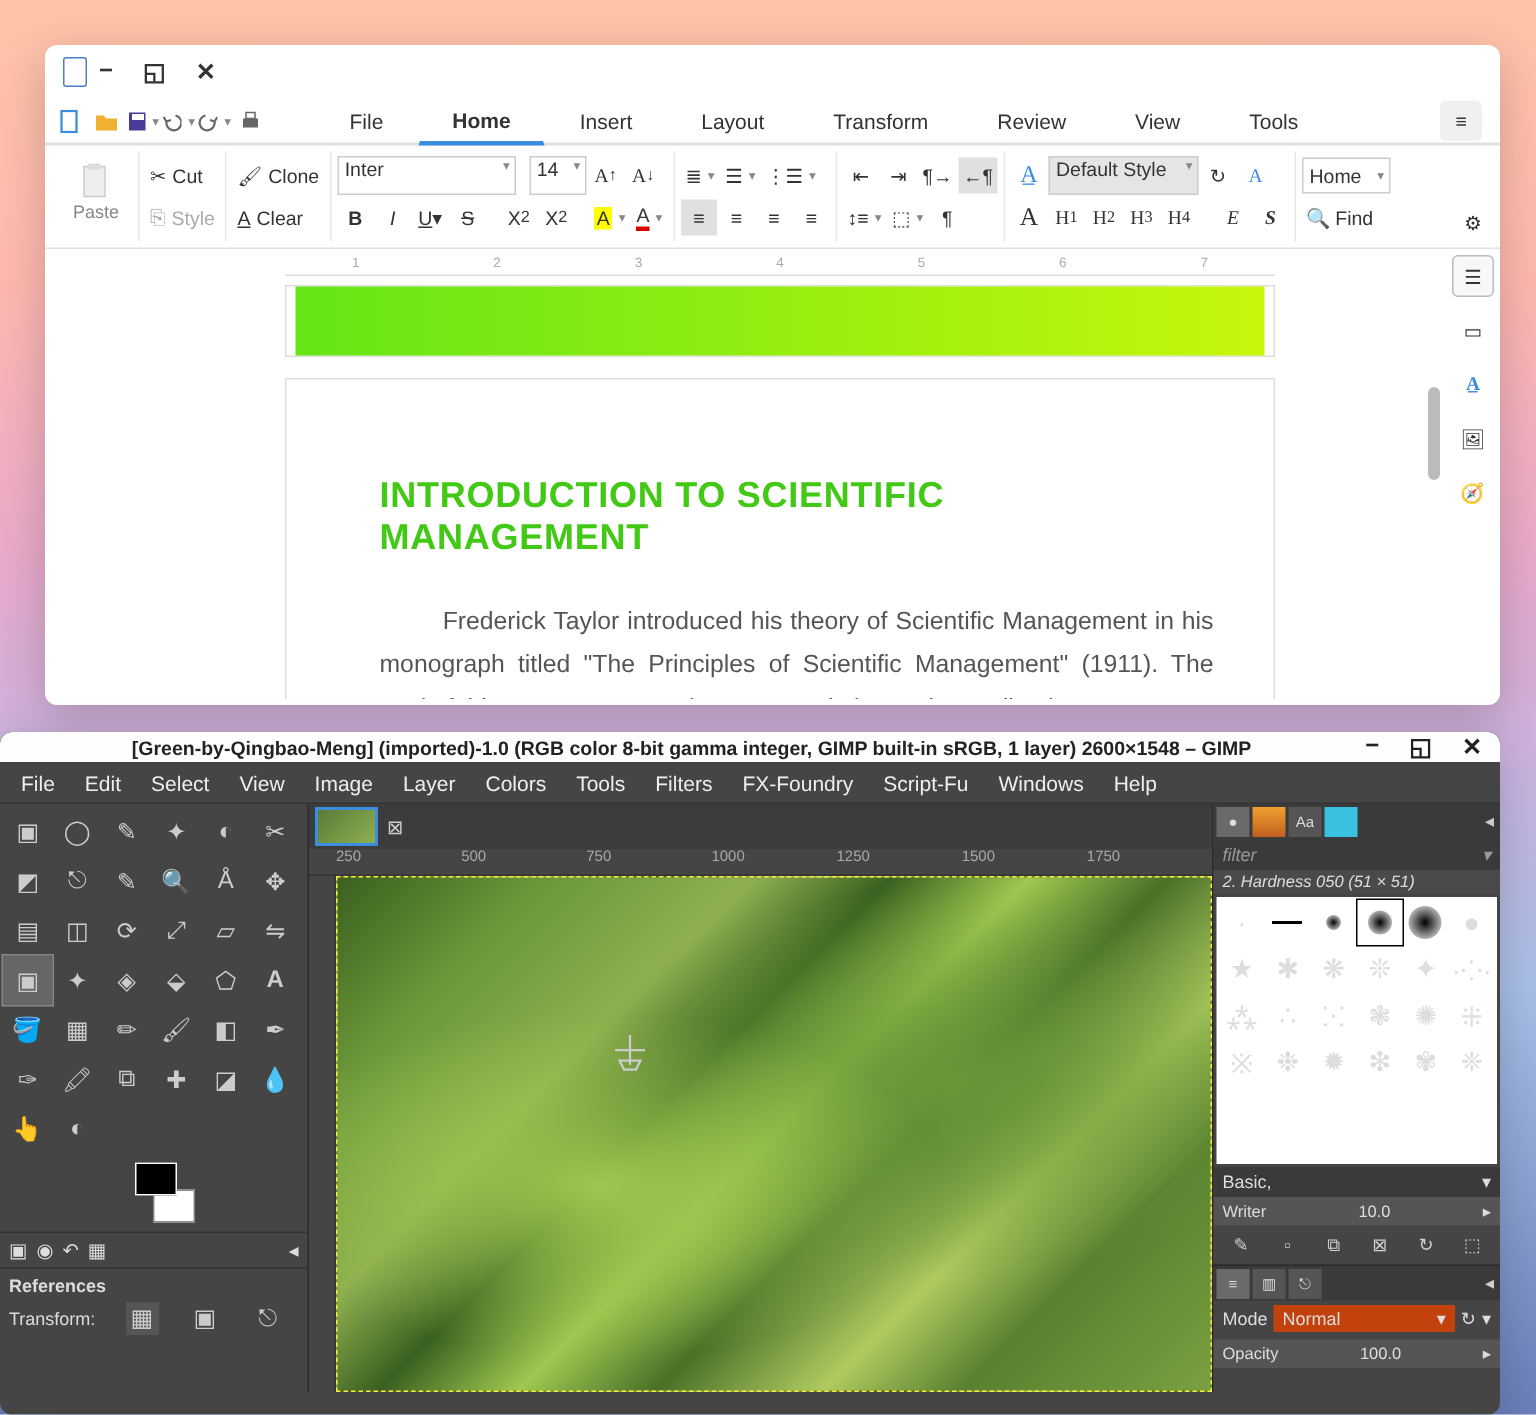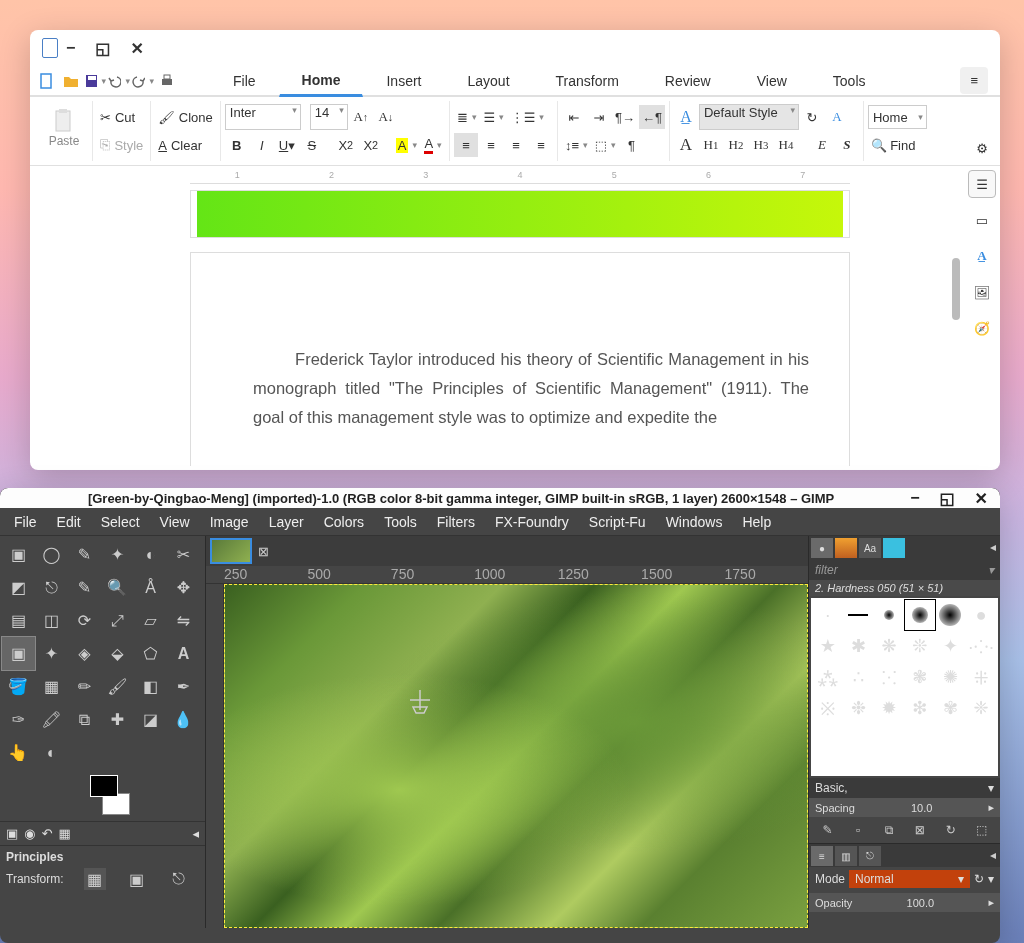--- a/index.html
+++ b/index.html
@@ -20,21 +20,21 @@
 .qat-btn { width: 22px; height: 22px; display: inline-flex; align-items: center; justify-content: center; }
 .tabs-row { display: flex; align-items: center; }
 .menu-tab { padding: 6px 22px; font-size: 14px; border: 1px solid transparent; }
 .menu-tab.active { border-bottom: 3px solid #3a8de0; font-weight: 600; }
 .hamburger { margin-left: auto; padding: 6px 10px; background: #f0f0f0; border-radius: 4px; margin-right: 6px; }
 .ribbon { display: flex; padding: 4px 6px; border-top: 1px solid #e0e0e0; border-bottom: 1px solid #e0e0e0; flex-wrap: nowrap; }
 .ribbon-group { display: flex; flex-direction: column; border-right: 1px solid #e8e8e8; padding: 2px 4px; }
 .ribbon-row { display: flex; align-items: center; gap: 1px; height: 28px; }
 .rb { min-width: 24px; height: 24px; display: inline-flex; align-items: center; justify-content: center; font-size: 13px; padding: 0 3px; }
 .paste-btn { width: 48px; height: 50px; display: flex; flex-direction: column; align-items: center; justify-content: center; font-size: 12px; color: #888; }
-.font-select { width: 76px; height: 26px; border: 1px solid #ccc; padding: 0 22px 0 6px; font-size: 13px; background: #fff; position: relative; }
+.font-select { width: 119px; height: 26px; border: 1px solid #ccc; padding: 0 22px 0 6px; font-size: 13px; background: #fff; position: relative; }
 .size-select { width: 38px; height: 26px; border: 1px solid #ccc; padding: 0 4px; text-align: left; }
 .style-select { width: 100px; height: 26px; border: 1px solid #ccc; padding: 0 6px; background: #e5e5e5; }
 .dd { border: 1px solid #ccc; padding: 0 14px 0 4px; position: relative; }
 .dd::after { content: "▾"; position: absolute; right: 3px; font-size: 9px; color: #888; }
 .sidebar { position: absolute; right: 0; top: 98px; width: 36px; display: flex; flex-direction: column; gap: 8px; padding: 6px 4px; align-items: center; }
 .sb-btn { width: 28px; height: 28px; display: flex; align-items: center; justify-content: center; border: 1px solid transparent; }
 .sb-btn.active { border: 1px solid #bbb; background: #f8f8f8; border-radius: 4px; }
 .canvas-area { position: relative; height: 300px; overflow: hidden; padding-left: 160px; }
 .ruler { height: 18px; background: #fff; border-bottom: 1px solid #ddd; position: relative; margin-left: 0; width: 660px; font-size: 9px; color: #aaa; display:flex; align-items:center; }
 .ruler span { flex:1; text-align:center; }
@@ -57,21 +57,21 @@
 .toolbox { display: flex; flex-wrap: wrap; padding: 2px; gap: 0; }
 .tool { width: 33px; height: 33px; display: flex; align-items: center; justify-content: center; color: #ccc; font-size: 16px; }
 .tool.active { background: #666; outline: 1px solid #888; }
 .fgbg { width: 40px; height: 40px; position: relative; margin: 4px 0 0 90px; }
 .fgbg .fg { position: absolute; width: 28px; height: 22px; background: #000; border: 1px solid #fff; top: 0; left: 0; }
 .fgbg .bg { position: absolute; width: 28px; height: 22px; background: #fff; border: 1px solid #888; bottom: 0; right: 0; }
 .tool-opts { border-top: 1px solid #333; padding: 4px 6px; font-size: 12px; }
 .gimp-canvas { flex: 1; background: #484848; position: relative; overflow: hidden; }
 .gimp-tabs { height: 30px; display: flex; align-items: center; gap: 6px; padding: 2px 4px; background: #3c3c3c; }
 .gimp-thumb { width: 42px; height: 26px; background: linear-gradient(135deg, #5a7a3a, #8fb050); border: 2px solid #3a8de0; }
-.gimp-ruler-h { height: 18px; background: #454545; border-bottom: 1px solid #333; font-size: 14px; color: #aaa; display:flex; padding-left:18px;}
+.gimp-ruler-h { height: 18px; background: #454545; border-bottom: 1px solid #333; font-size: 10px; color: #aaa; display:flex; padding-left:18px;}
 .gimp-ruler-h span { flex:1; }
 .gimp-img { position: absolute; left: 18px; top: 48px; right: 0; bottom: 0; background:
   radial-gradient(ellipse at 30% 60%, #9fc850 0%, transparent 40%),
   radial-gradient(ellipse at 70% 40%, #6a9838 0%, transparent 45%),
   linear-gradient(135deg, #3a6020 0%, #6a9838 15%, #8fb050 30%, #3a6020 40%, #9fc850 50%, #4a7028 60%, #afcb60 72%, #5a8030 82%, #7aa040 100%);
   background-size: 100% 100%;
   border: 1px dashed #ffeb3b;
 }
 .gimp-ruler-v { position: absolute; left: 0; top: 48px; width: 18px; bottom: 0; background: #454545; border-right: 1px solid #333; }
 .gimp-right { width: 192px; background: #454545; border-left: 1px solid #2a2a2a; display: flex; flex-direction: column; font-size: 12px; }
@@ -276,20 +276,21 @@
         <span>4</span>
         <span>5</span>
         <span>6</span>
         <span>7</span>
     </div>
     <div class="doc-page">
       <div class="green-band"></div>
     </div>
     <div class="doc-page" style="margin-top:14px; min-height:220px">
       <div class="doc-body">
+        <div class="doc-h1">INTRODUCTION TO SCIENTIFIC MANAGEMENT</div>
         <div class="doc-p">&nbsp;&nbsp;&nbsp;&nbsp;&nbsp;&nbsp;&nbsp;&nbsp;<span>Frederick Taylor introduced his theory of Scientific Management in his monograph titled "The Principles of Scientific Management" (1911). The goal of this management style was to optimize and expedite the</span></div>
       </div>
     </div>
   </div>
 
   <div class="sidebar">
     <div class="sb-btn">⚙</div>
     <div class="sb-btn active">☰</div>
     <div class="sb-btn">▭</div>
     <div class="sb-btn" style="color:#3a8de0;font-family:serif;font-weight:bold">A̲</div>
@@ -375,21 +376,21 @@
       </div>
       <div style="display:flex; gap:6px; padding:4px 6px; border-top:1px solid #333; margin-top:6px">
         <span>▣</span>
         <span>◉</span>
         <span>↶</span>
         <span>▦</span>
         <span style="flex:1"></span>
           <span>◂</span>
       </div>
       <div class="tool-opts">
-        <div style="font-weight:bold">Principles</div>
+        <div style="font-weight:bold">References</div>
         <div style="display:flex; align-items:center; margin-top:4px; gap:20px">
           <span>Transform:</span>
           <span class="tool" style="width:22px;height:22px;background:#555">▦</span>
           <span class="tool" style="width:22px;height:22px">▣</span>
           <span class="tool" style="width:22px;height:22px">⎋</span>
         </div>
       </div>
     </div>
 
     <div class="gimp-canvas">
@@ -460,21 +461,21 @@
         <div class="brush">✹</div>
         <div class="brush">❇</div>
         <div class="brush">✾</div>
         <div class="brush">❈</div>
       </div>
       <div class="preset-row">
           <span>Basic,</span>
           <span>▾</span>
         </div>
       <div class="spacing-row">
-          <span>Spacing</span>
+          <span>Writer</span>
           <span>10.0</span>
           <span>▸</span>
         </div>
       <div class="dock-btns">
         <span>✎</span>
         <span>▫</span>
         <span>⧉</span>
         <span>⊠</span>
         <span>↻</span>
         <span>⬚</span>

